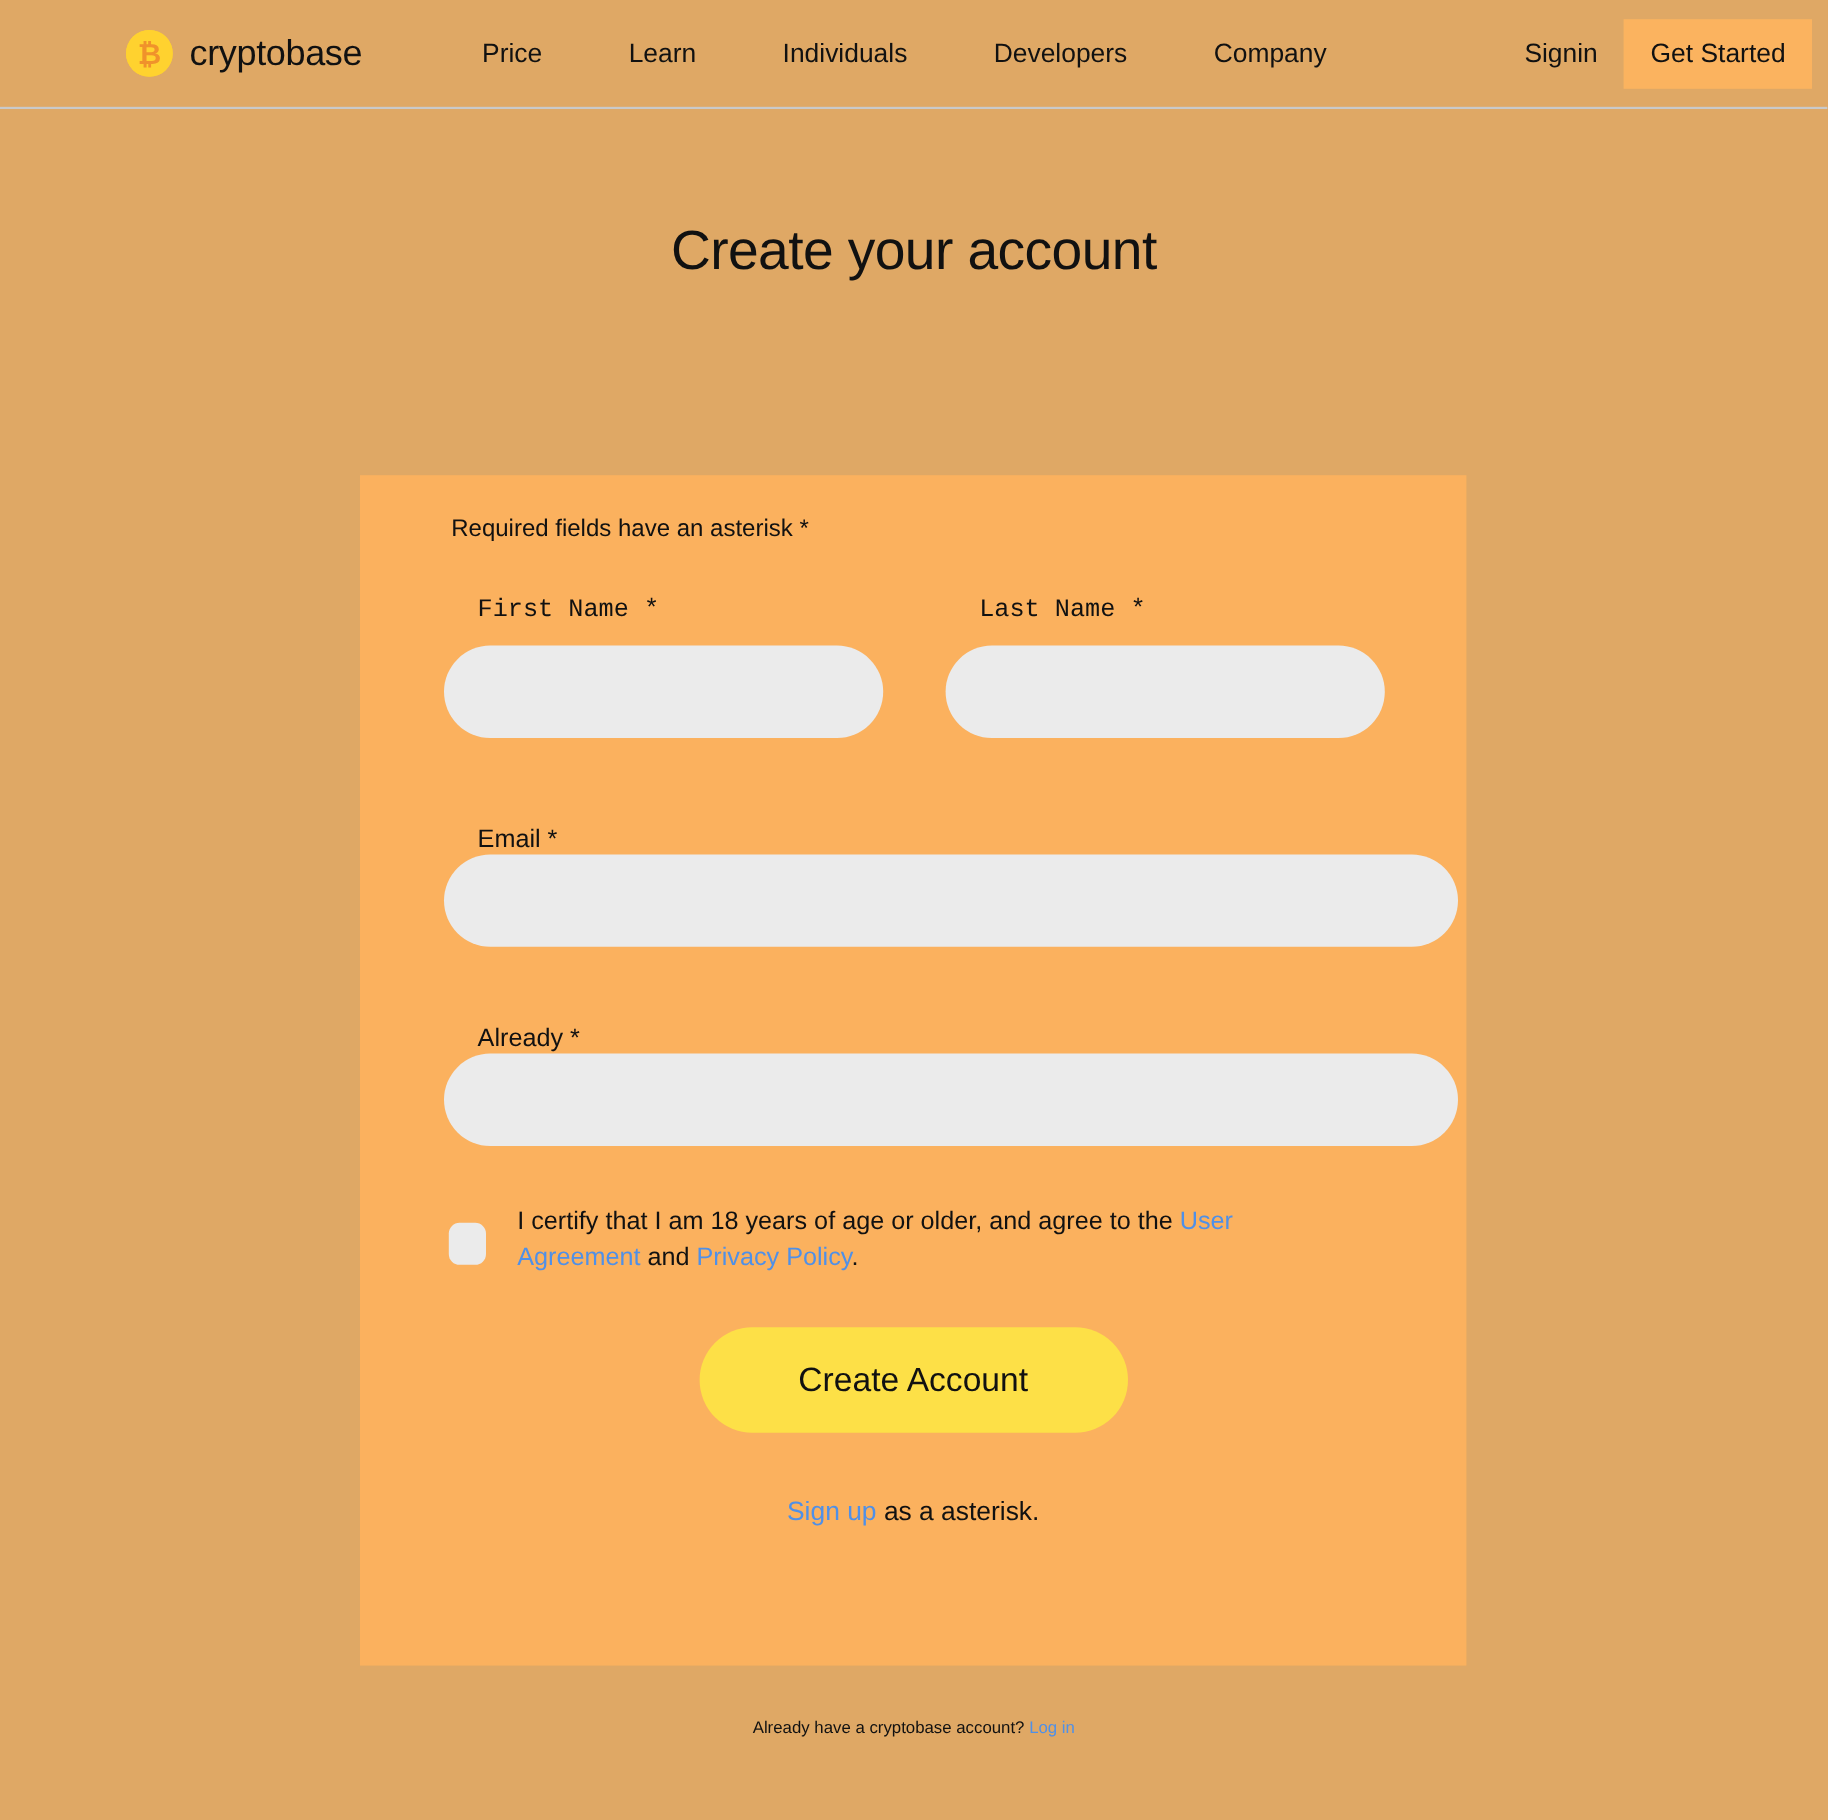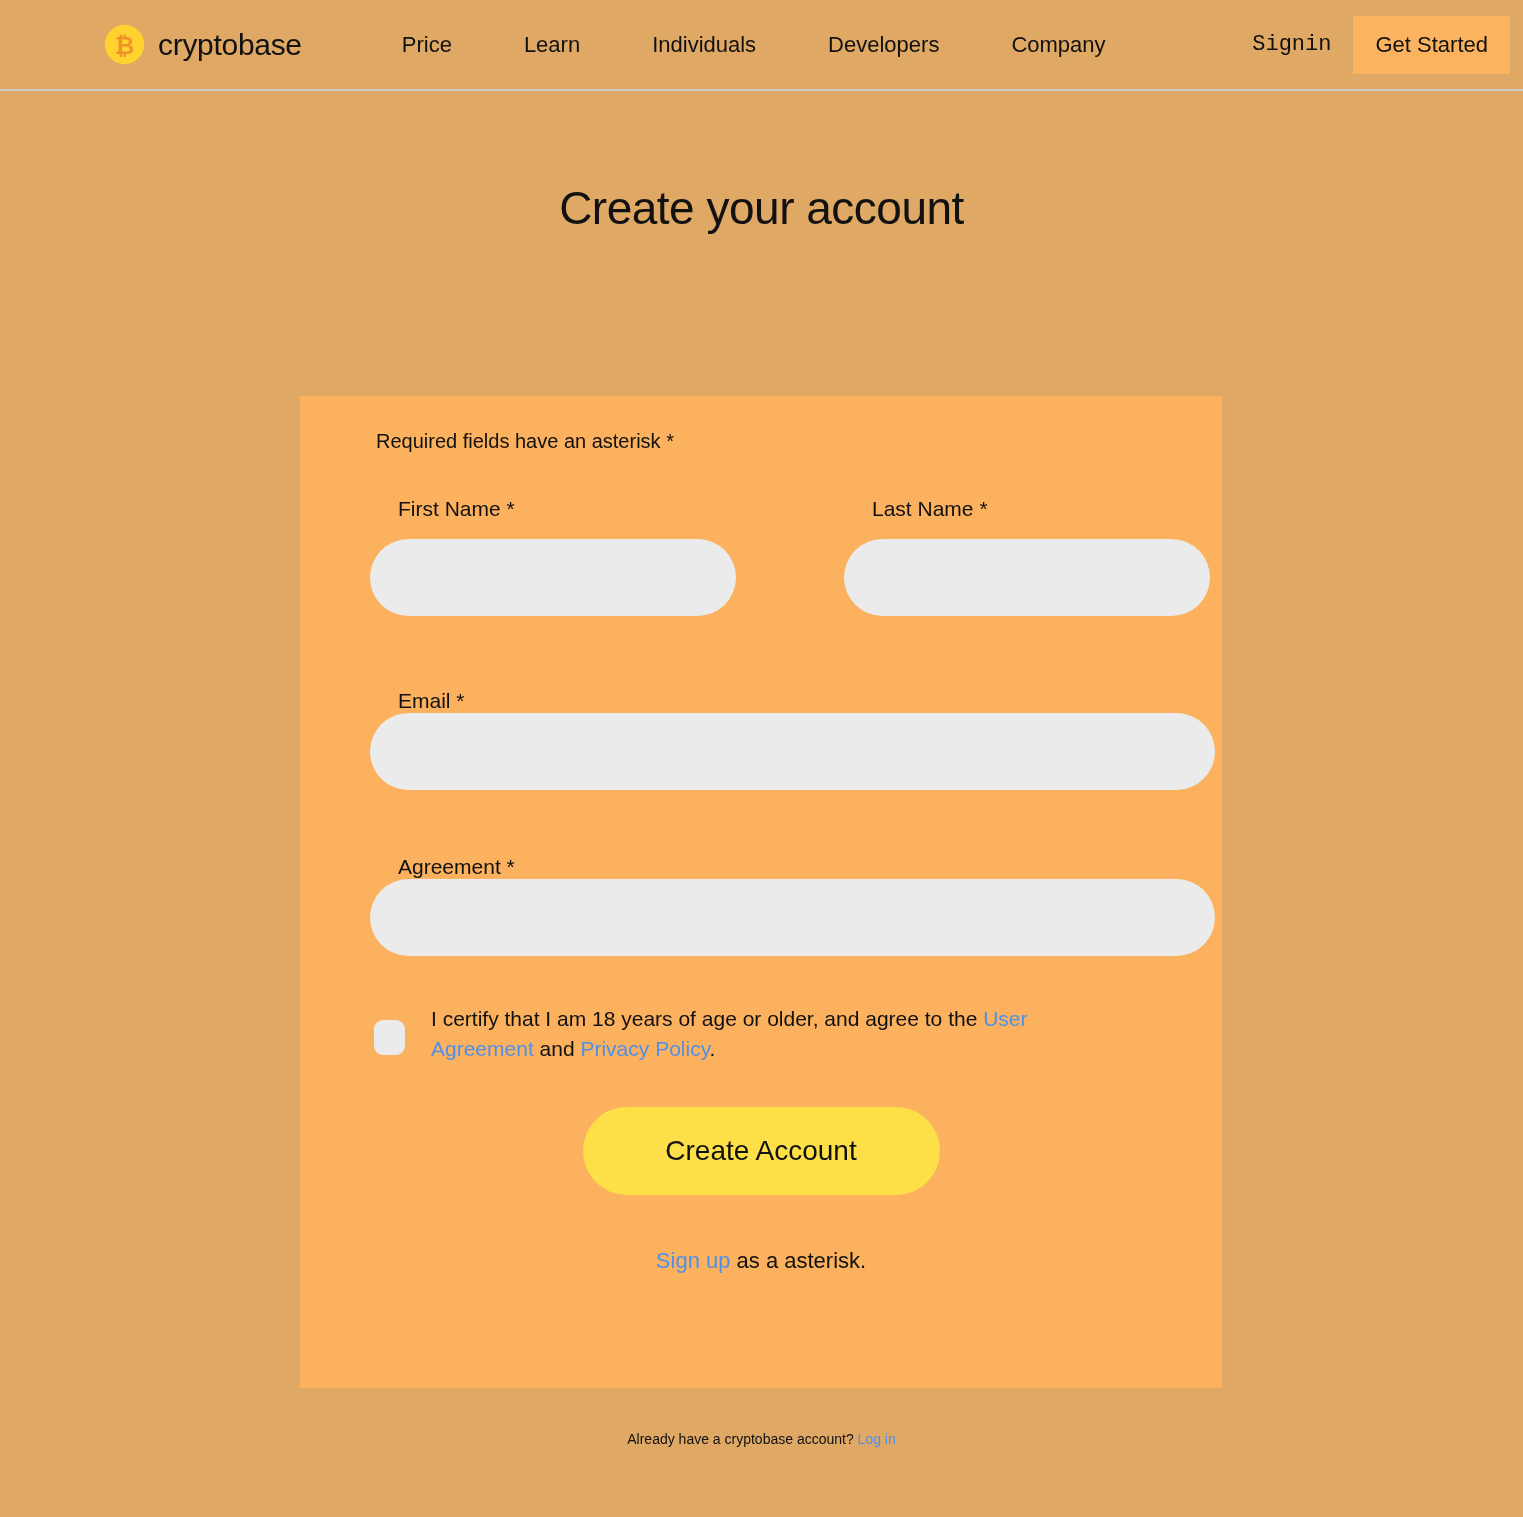--- a/index.html
+++ b/index.html
@@ -72,21 +72,20 @@
     margin-left: auto;
     display: flex;
     align-items: center;
   }
   .nav-signin {
     font-size: 22px;
     color: #111;
     white-space: nowrap;
     cursor: pointer;
     padding-right: 22px;
-    font-family: Liberation Mono, monospace;
   }
   .btn-get-started {
     background: #fbb35f;
     border: none;
     color: #111;
     font-family: inherit;
     font-size: 22px;
     padding: 16px 22px;
     margin-right: 13px;
     cursor: pointer;
@@ -123,23 +122,24 @@
   }
   .required-note {
     font-size: 20px;
     color: #111;
     margin: 0 0 0 32px;
     padding-top: 8px;
   }
 
   .field-row {
     display: flex;
-    gap: 108px;
+    gap: 52px;
     margin-top: 44px;
     padding-left: 26px;
+    font-family: Liberation Mono, monospace;
   }
   .field {
     display: flex;
     flex-direction: column;
   }
   .field-label {
     font-size: 21px;
     color: #111;
     margin-bottom: 18px;
     padding-left: 28px;
@@ -280,21 +280,21 @@
         <input class="text-input input-half" type="text" value="" style="">
       </div>
     </div>
 
     <div class="field-block">
       <label class="field-label">Email *</label>
       <input class="text-input input-full" type="email" value="" style="">
     </div>
 
     <div class="field-block pw">
-      <label class="field-label">Agreement *</label>
+      <label class="field-label">Already *</label>
       <input class="text-input input-full" type="password" value="" style="">
     </div>
 
     <div class="consent">
       <input type="checkbox" class="consent-box" style="">
       <div class="consent-text">
         <span>I certify that I am 18 years of age or older, and agree to the </span><a class="link">User Agreement</a><span> and </span><a class="link">Privacy Policy</a><span>.</span>
       </div>
     </div>
 

